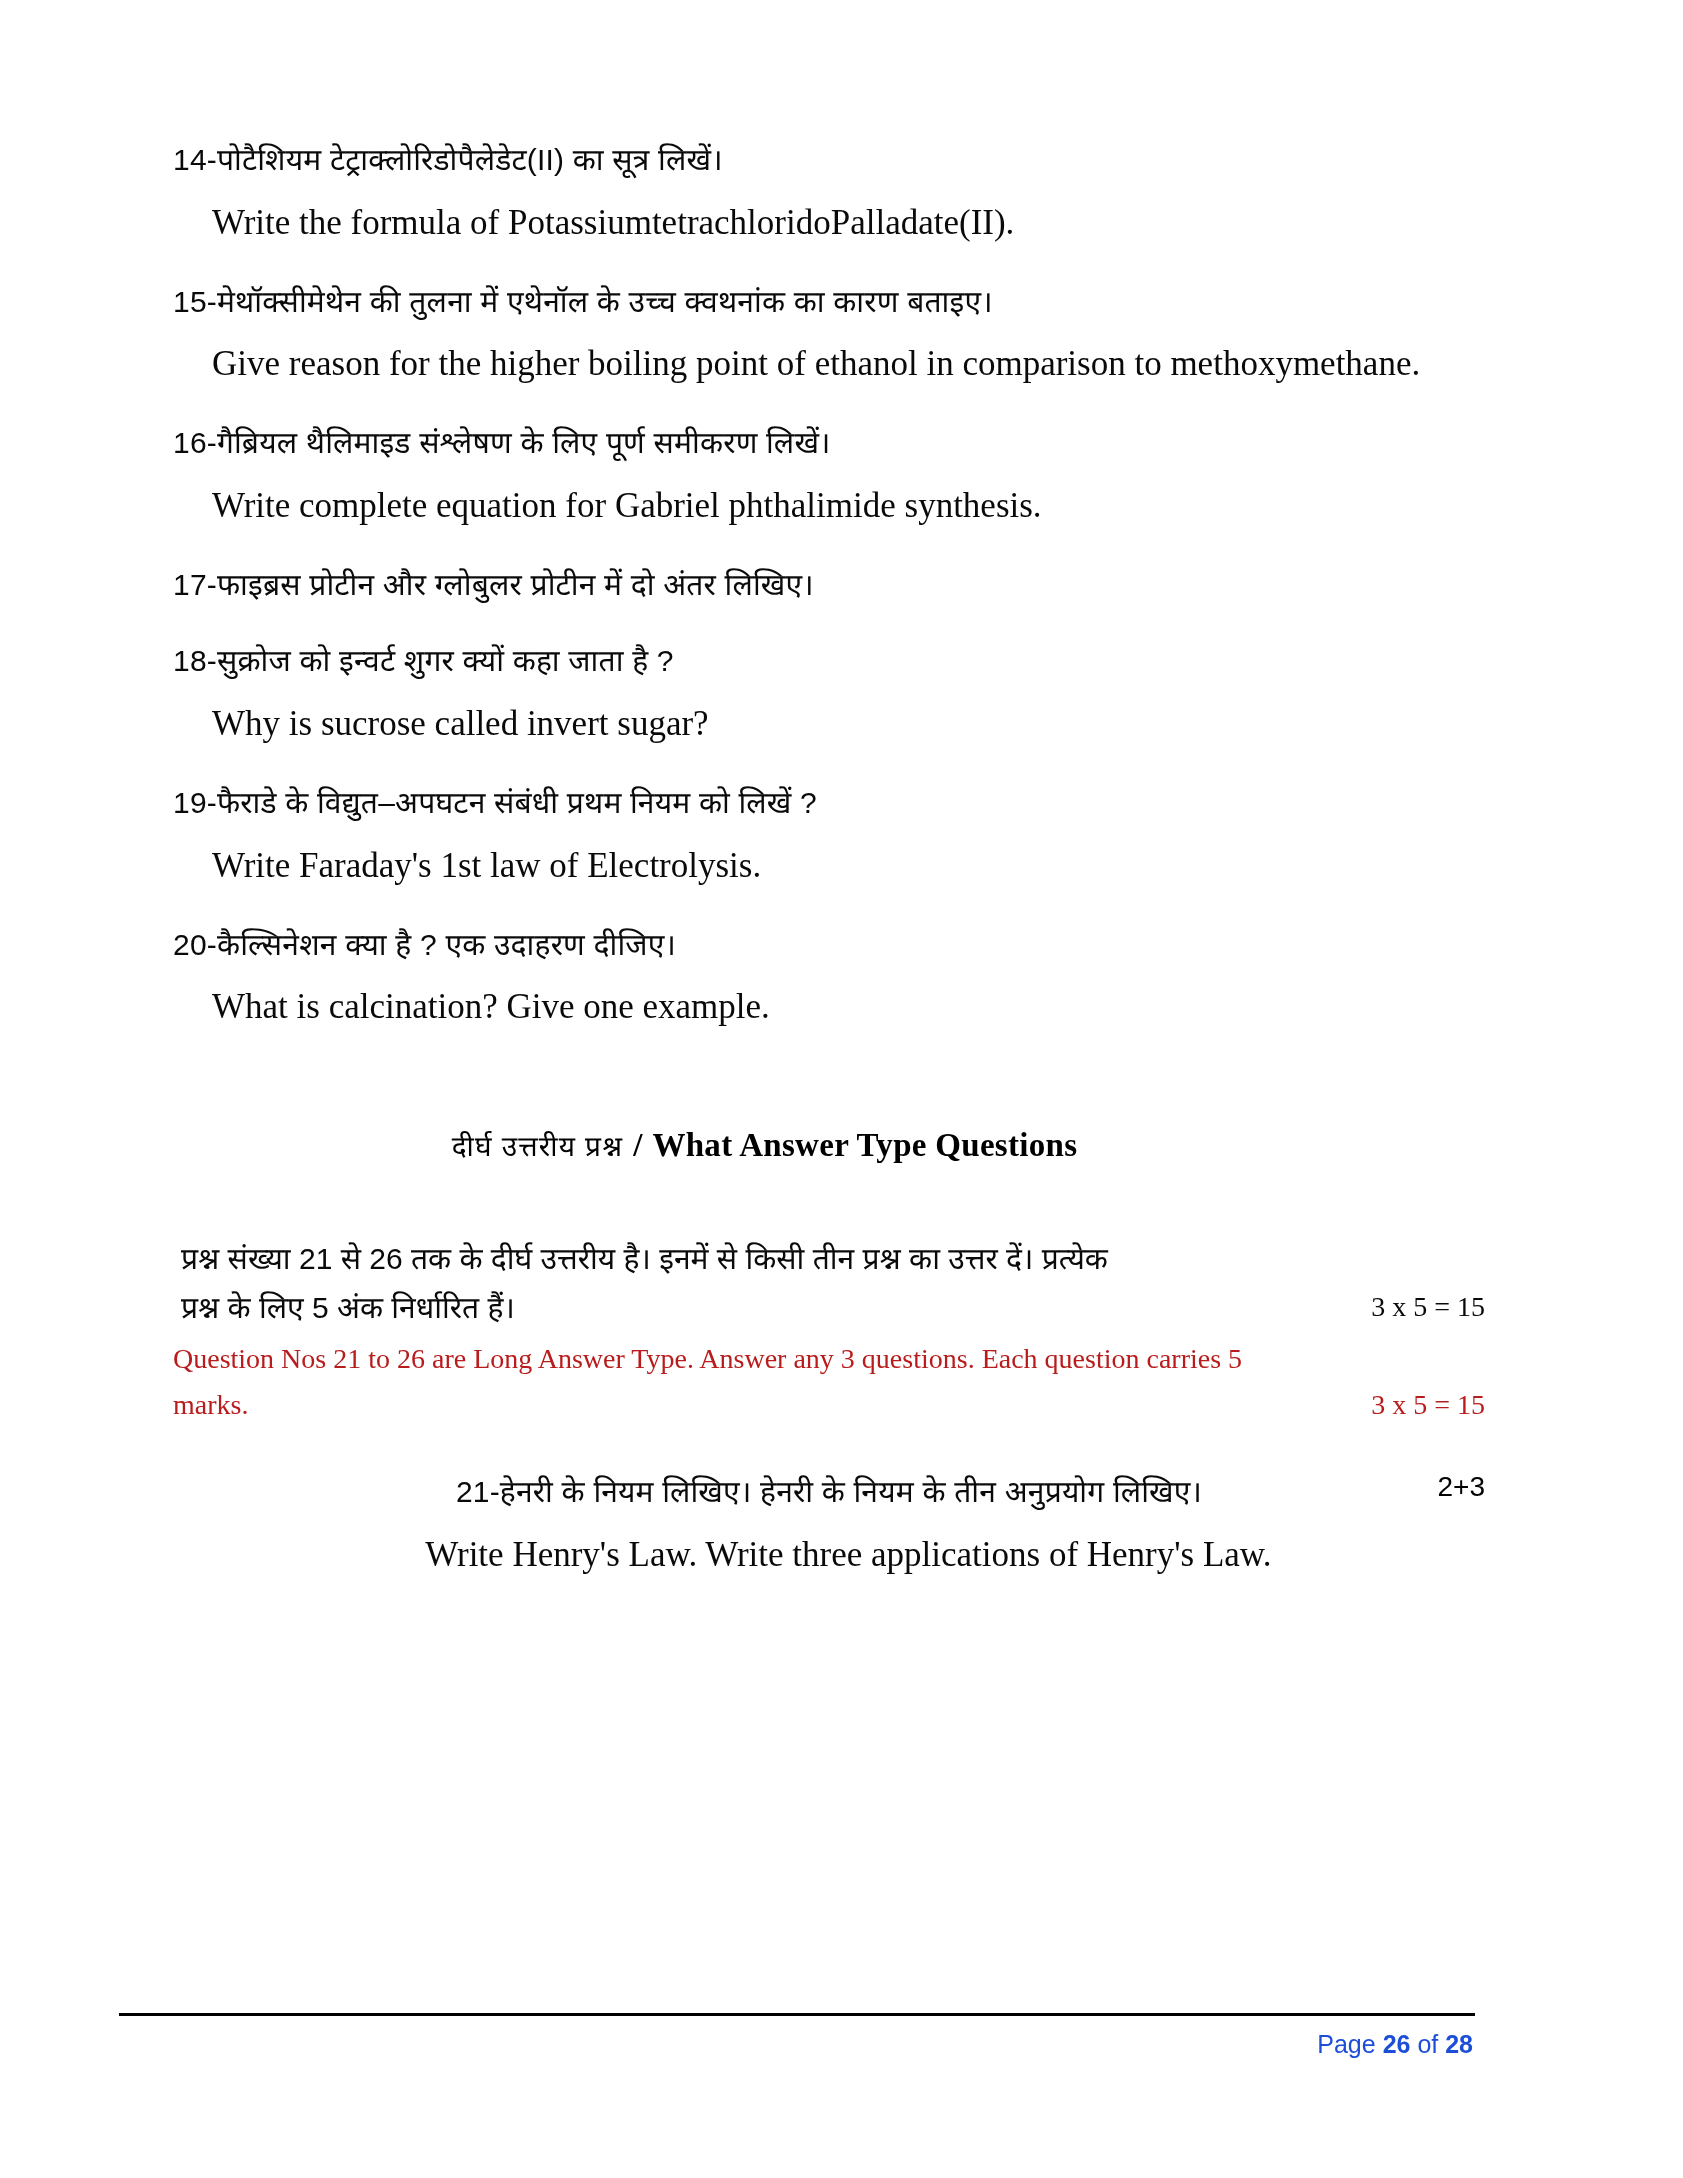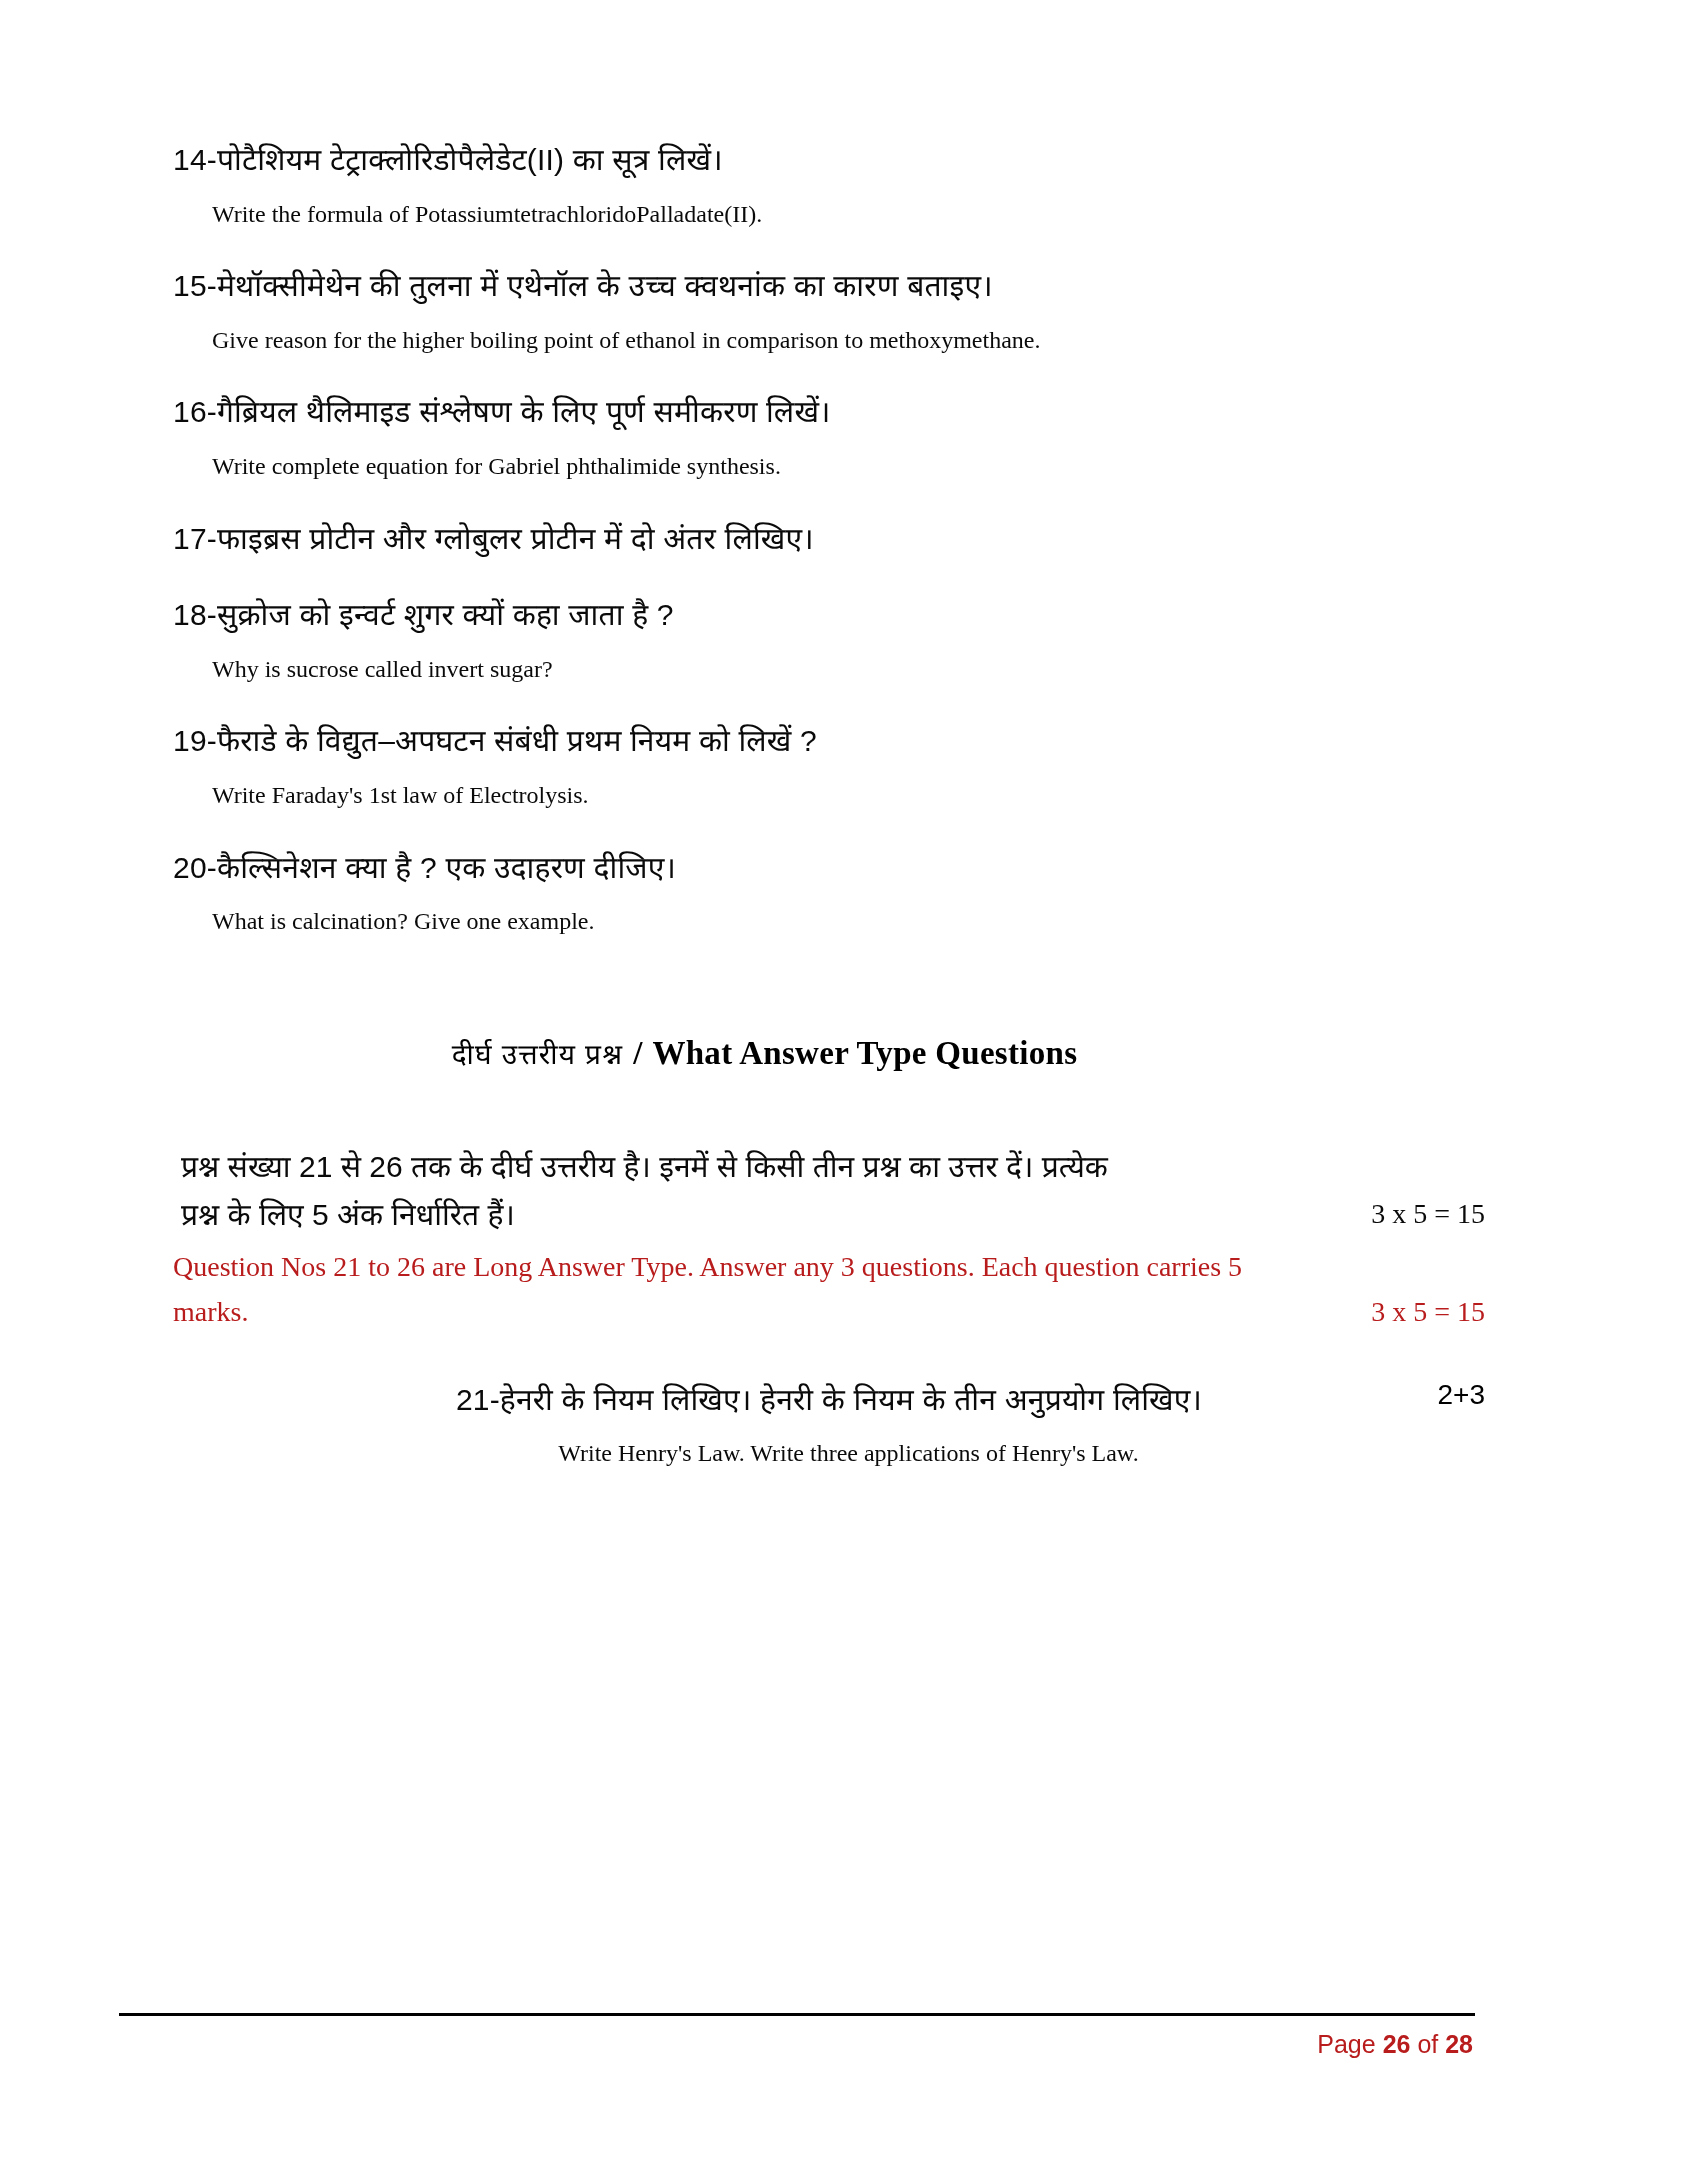--- a/index.html
+++ b/index.html
@@ -41,21 +41,21 @@
     font-family: "Liberation Sans", "DejaVu Sans", sans-serif;
     font-size: 30px;
     line-height: 1.42;
     letter-spacing: 0.2px;
     white-space: nowrap;
     color: #0a0a0a;
   }
 
   .q-en {
     font-family: "Liberation Serif", "DejaVu Serif", serif;
-    font-size: 24px;
+    font-size: 35px;
     line-height: 1.4;
     margin-top: 16px;
     margin-left: 39px;
     color: #0a0a0a;
     white-space: nowrap;
   }
 
   
   .section-head {
     margin-top: 95px;
@@ -139,21 +139,21 @@
     height: 3px;
     background: #000000;
   }
   .footer-text {
     position: absolute;
     right: 210px;
     top: 2030px;
     font-family: "Liberation Sans", "DejaVu Sans", sans-serif;
     font-size: 25px;
     white-space: nowrap;
-    color: #b91c1c;
+    color: #1d4ed8;
   }
   .footer-text b { font-weight: bold; }
 </style>
 </head>
 <body>
 
 <div class="page">
 
   <div class="content">
 

